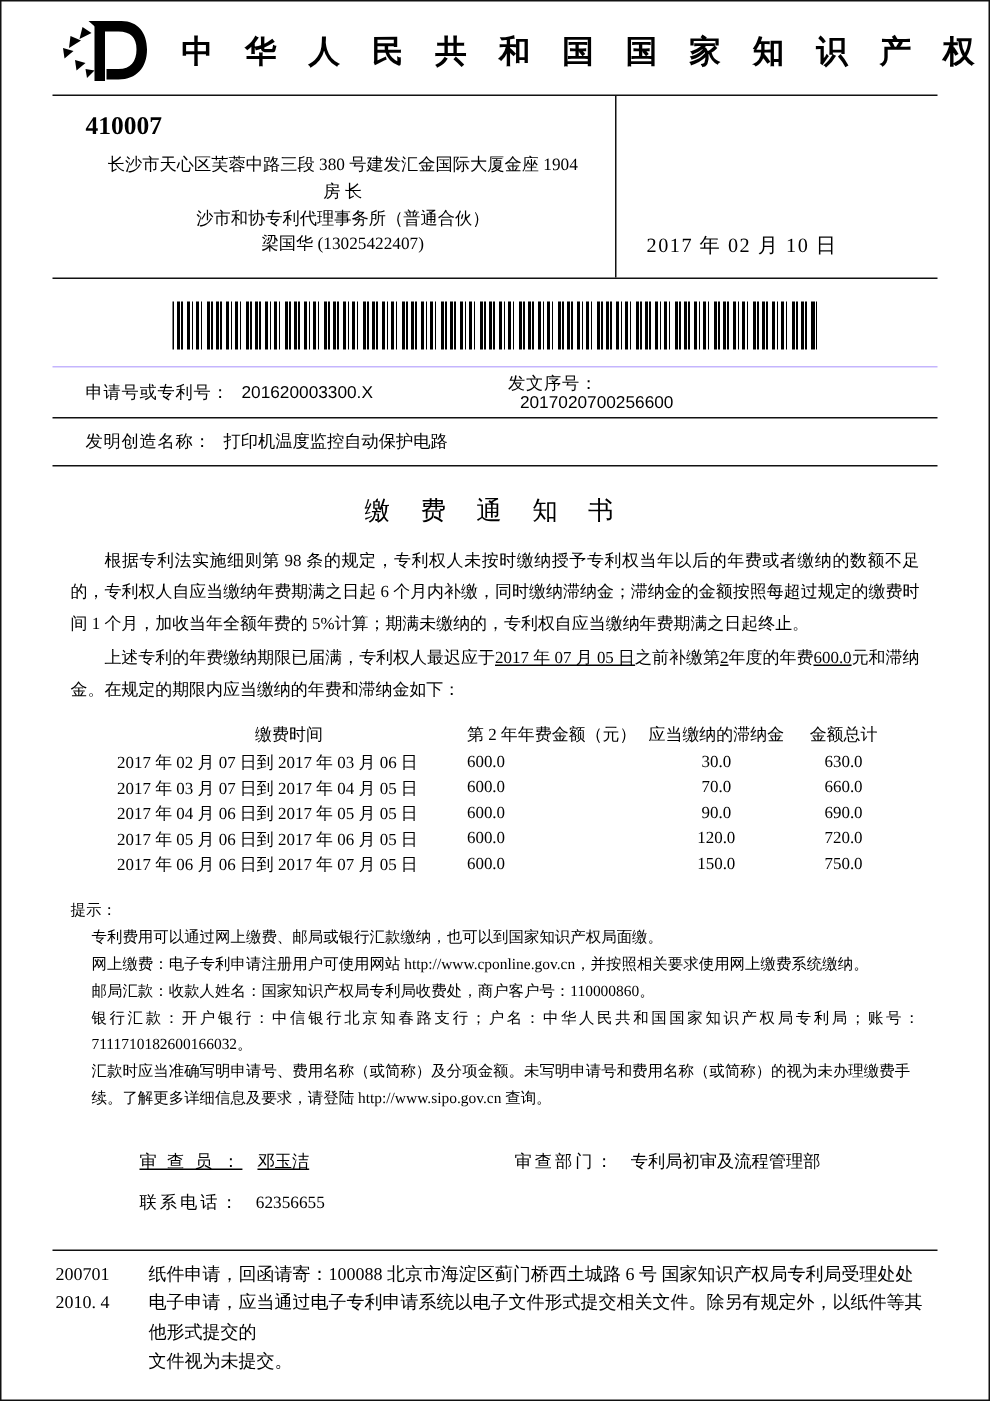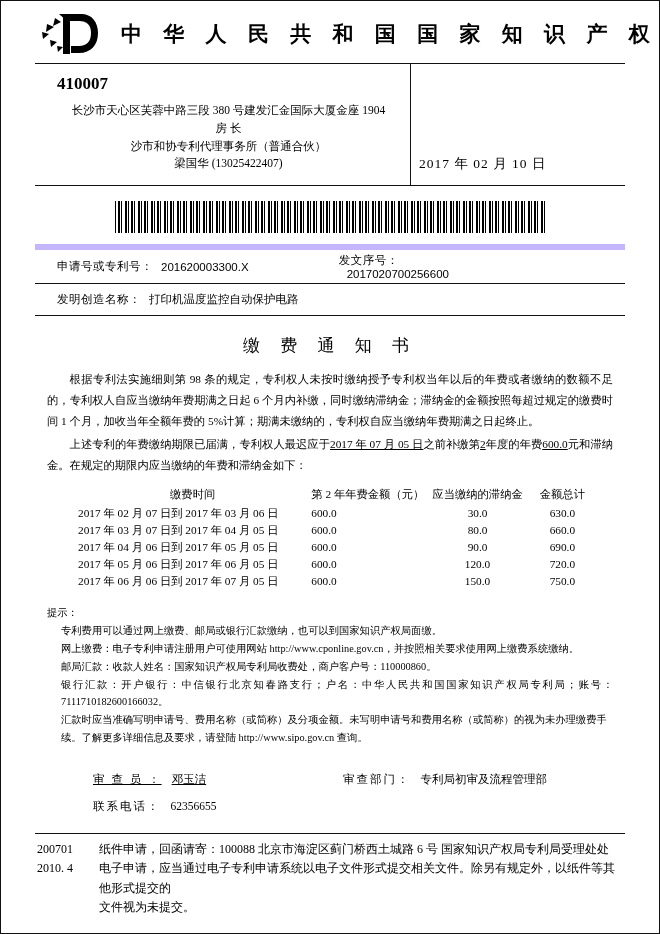--- a/index.html
+++ b/index.html
@@ -86,21 +86,21 @@
     position: relative;
   }
   .date-label {
     font-size: 12px;
     letter-spacing: 2px;
   }
   .date-val {
     font-size: 13.5px;
     letter-spacing: 1px;
     position: absolute;
-    left: 8px;
+    left: 20px;
     bottom: 12px;
   }
 
   
   .barcode-area {
     margin: 14px 34px 10px 34px;
     height: 34px;
     display: flex;
     justify-content: center;
     align-items: center;
@@ -111,21 +111,21 @@
     background-image: repeating-linear-gradient(to right,
       #000 0px, #000 1px, #fff 1px, #fff 3px,
       #000 3px, #000 5px, #fff 5px, #fff 6px,
       #000 6px, #000 7px, #fff 7px, #fff 10px,
       #000 10px, #000 12px, #fff 12px, #fff 13px);
   }
 
   
   .info {
     margin: 0 34px;
-    border-top: 6px solid #c4b5fd;
+    border-top: 1px solid #c4b5fd;
   }
   .info-row {
     display: flex;
     border-bottom: 1px solid #111;
     font-size: 11.5px;
     min-height: 25px;
     align-items: center;
     padding: 3px 0;
   }
   .info-label {
@@ -330,21 +330,21 @@
     <tbody>
       <tr>
         <td class="col-period">2017 年 02 月 07 日到 2017 年 03 月 06 日</td>
         <td class="col-amt">600.0</td>
         <td class="col-late">30.0</td>
         <td class="col-total">630.0</td>
       </tr>
       <tr>
         <td class="col-period">2017 年 03 月 07 日到 2017 年 04 月 05 日</td>
         <td class="col-amt">600.0</td>
-        <td class="col-late">80.0</td>
+        <td class="col-late">70.0</td>
         <td class="col-total">660.0</td>
       </tr>
       <tr>
         <td class="col-period">2017 年 04 月 06 日到 2017 年 05 月 05 日</td>
         <td class="col-amt">600.0</td>
         <td class="col-late">90.0</td>
         <td class="col-total">690.0</td>
       </tr>
       <tr>
         <td class="col-period">2017 年 05 月 06 日到 2017 年 06 月 05 日</td>

